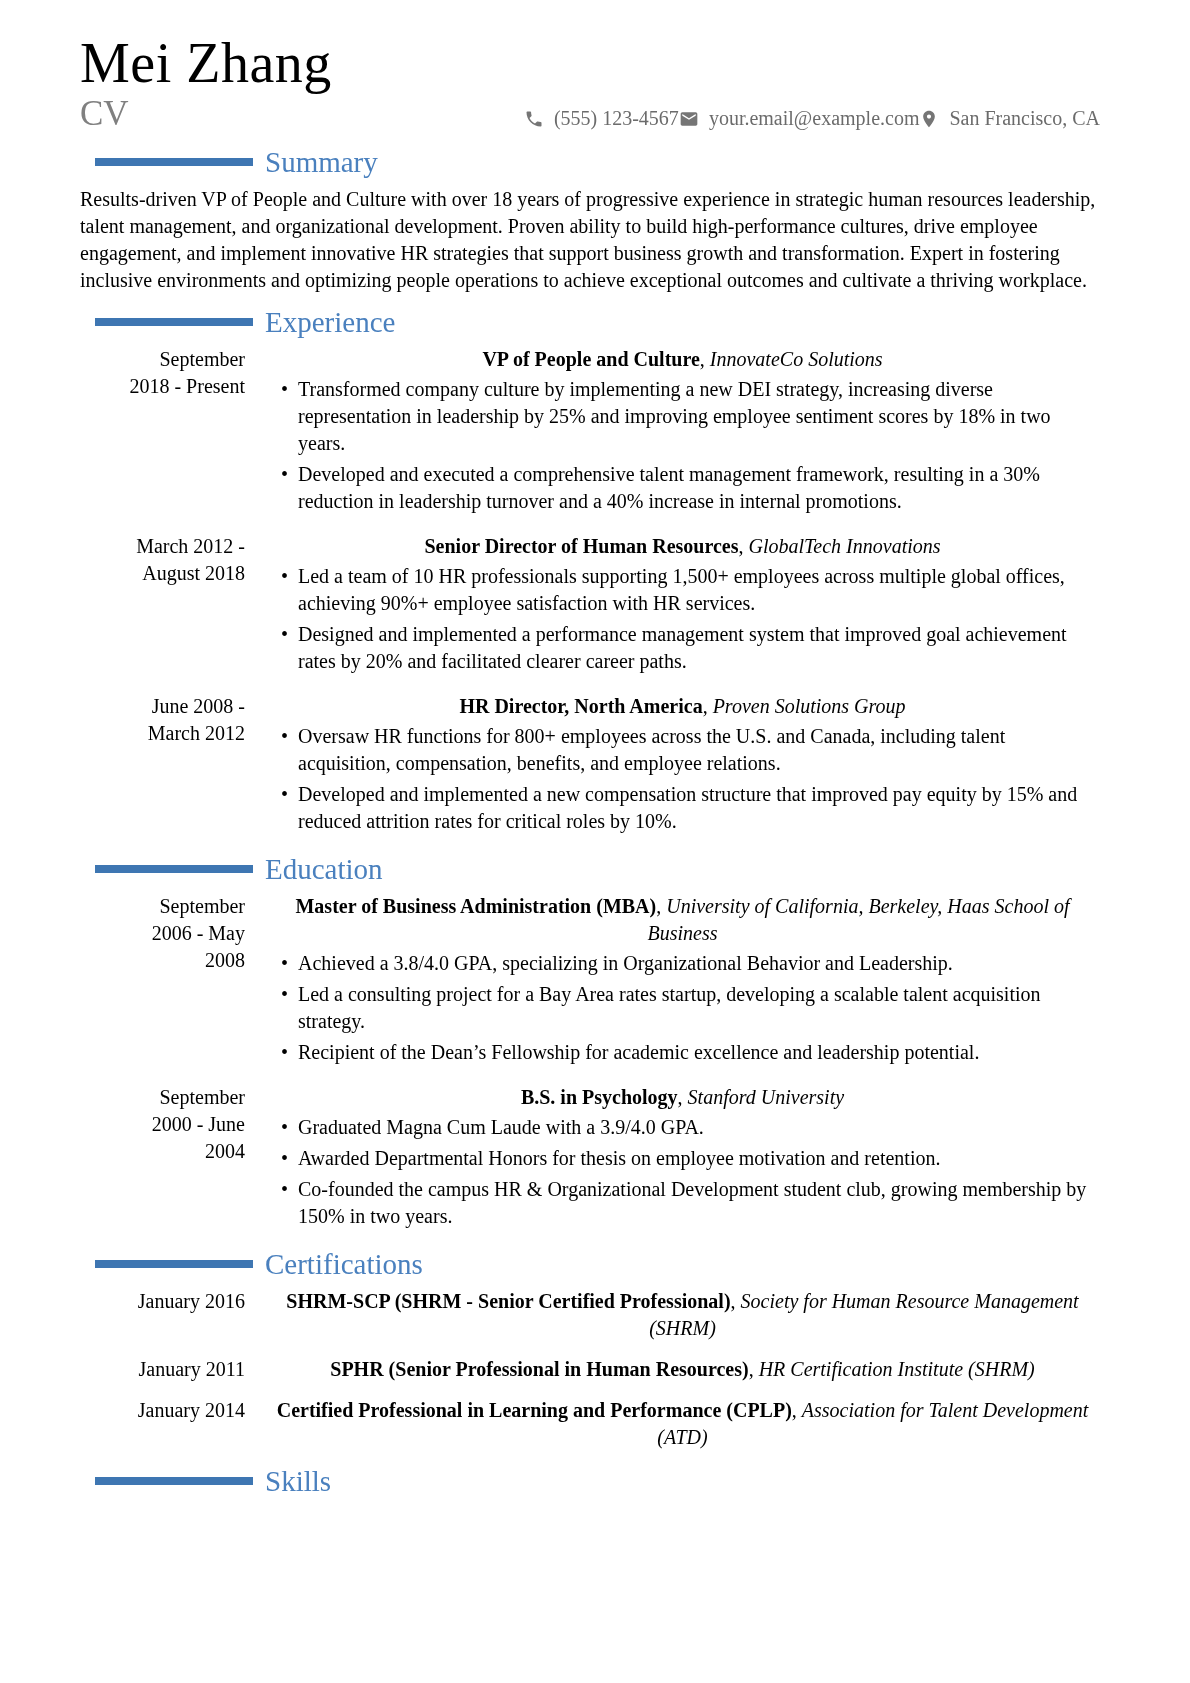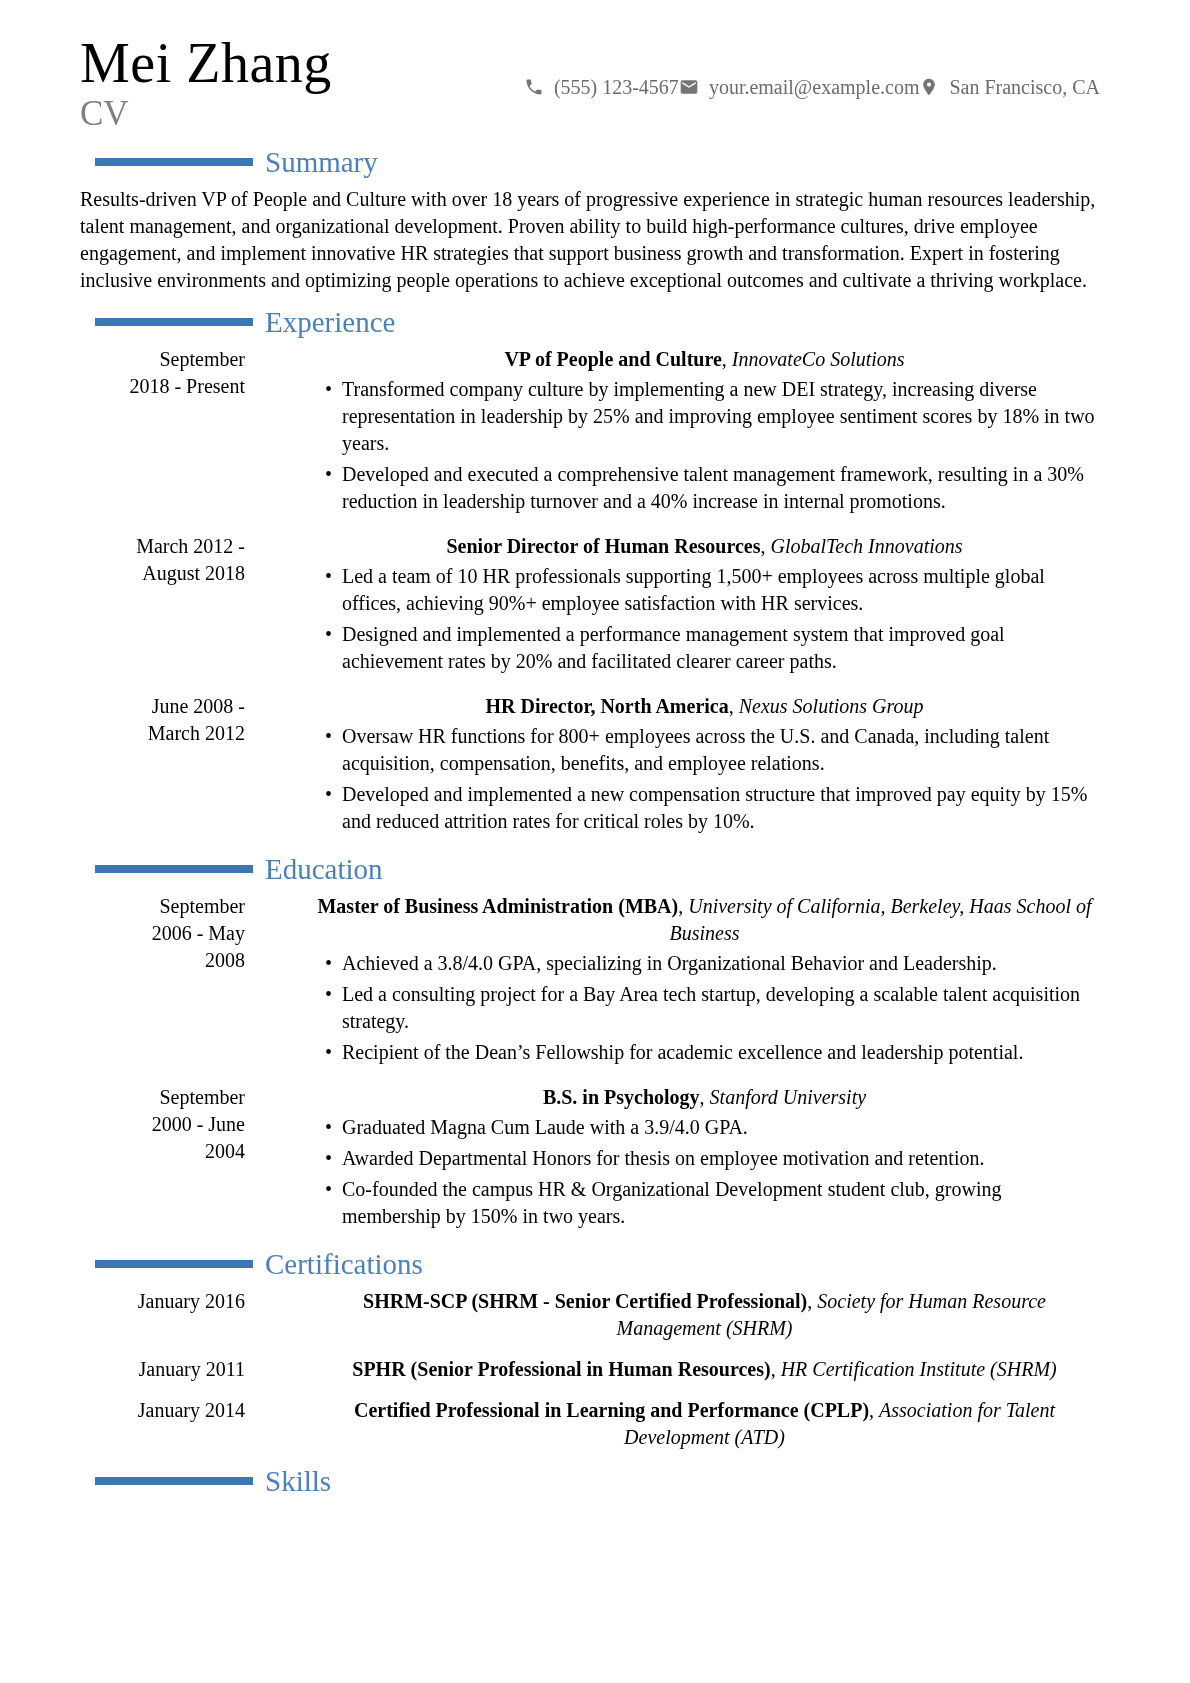--- a/index.html
+++ b/index.html
@@ -12,39 +12,39 @@
   html,body{margin:0;padding:0;}
   body{
     width:1190px;height:1683px;background:#ffffff;color:#000;
     font-family:"Liberation Serif","DejaVu Serif",serif;
     font-size:20px;line-height:27px;
     -webkit-font-smoothing:antialiased;
   }
   .page{width:1190px;height:1683px;padding:34px 90px 0 80px;overflow:hidden;}
 
   
-  .cv-header{display:flex;justify-content:space-between;align-items:center;}
+  .cv-header{display:flex;justify-content:space-between;align-items:flex-end;}
   .name{font-size:56px;line-height:58px;font-weight:normal;margin:0;letter-spacing:.5px;}
   .subtitle{font-size:35px;line-height:40px;color:var(--subtitle-gray);margin-top:2px;}
   .contact{display:flex;flex-direction:row;align-items:flex-end;padding-top:6px;}
   .c-row{display:flex;align-items:center;justify-content:flex-end;gap:10px;color:var(--muted);line-height:31px;text-decoration:none;}
   .c-row svg{width:20px;height:20px;fill:#757575;flex:none;}
 
   
   section{margin-top:10px;}
   .sec-head{display:flex;align-items:center;margin:12px 0 8px 15px;}
   .sec-bar{width:158px;height:8px;background:var(--accent-bar);margin-right:12px;flex:none;}
   .sec-title{font-size:29px;line-height:32px;font-weight:normal;color:var(--accent-title);margin:0;}
 
   
   .para{margin:2px 0 0 0;}
 
   
   .entries{margin-left:40px;}
-  .entry{display:flex;margin-bottom:14px;gap:44px;}
+  .entry{display:flex;margin-bottom:14px;}
   .dates{width:125px;flex:none;text-align:right;}
   .entry-body{flex:1;margin-left:20px;}
   .title-line{margin:0;text-align:center;}
   .b{font-weight:bold;}
   .i{font-style:italic;}
   .bullets{list-style:none;margin:3px 0 0 0;padding:0;}
   .bullets li{position:relative;padding-left:33px;margin-bottom:4px;}
   .bullets li::before{content:"\2022";position:absolute;left:16px;}
 
   
@@ -114,21 +114,21 @@
       <ul class="bullets">
               <li>Led a team of 10 HR professionals supporting 1,500+ employees across multiple global offices, achieving 90%+ employee satisfaction with HR services.</li>
               <li>Designed and implemented a performance management system that improved goal achievement rates by 20% and facilitated clearer career paths.</li>
             </ul>
     </div>
   </div>
 
   <div class="entry">
     <div class="dates">June 2008 - March 2012</div>
     <div class="entry-body">
-      <p class="title-line"><span class="b t-title">HR Director, North America</span><span class="t-sep">, </span><span class="i t-org">Nexus Solutions Group</span></p>
+      <p class="title-line"><span class="b t-title">HR Director, North America</span><span class="t-sep">, </span><span class="i t-org">Proven Solutions Group</span></p>
       <ul class="bullets">
               <li>Oversaw HR functions for 800+ employees across the U.S. and Canada, including talent acquisition, compensation, benefits, and employee relations.</li>
               <li>Developed and implemented a new compensation structure that improved pay equity by 15% and reduced attrition rates for critical roles by 10%.</li>
             </ul>
     </div>
   </div>
 </div>
   </section>
 
   <section>
@@ -136,21 +136,21 @@
       <span class="sec-bar"></span>
       <h2 class="sec-title">Education</h2>
     </div>
     <div class="entries" id="education-entries">
   <div class="entry">
     <div class="dates">September 2006 - May 2008</div>
     <div class="entry-body">
       <p class="title-line"><span class="b t-title">Master of Business Administration (MBA)</span><span class="t-sep">, </span><span class="i t-org">University of California, Berkeley, Haas School of Business</span></p>
       <ul class="bullets">
               <li>Achieved a 3.8/4.0 GPA, specializing in Organizational Behavior and Leadership.</li>
-              <li>Led a consulting project for a Bay Area tech startup, developing a scalable talent acquisition strategy.</li>
+              <li>Led a consulting project for a Bay Area rates startup, developing a scalable talent acquisition strategy.</li>
               <li>Recipient of the Dean’s Fellowship for academic excellence and leadership potential.</li>
             </ul>
     </div>
   </div>
 
   <div class="entry">
     <div class="dates">September 2000 - June 2004</div>
     <div class="entry-body">
       <p class="title-line"><span class="b t-title">B.S. in Psychology</span><span class="t-sep">, </span><span class="i t-org">Stanford University</span></p>
       <ul class="bullets">

